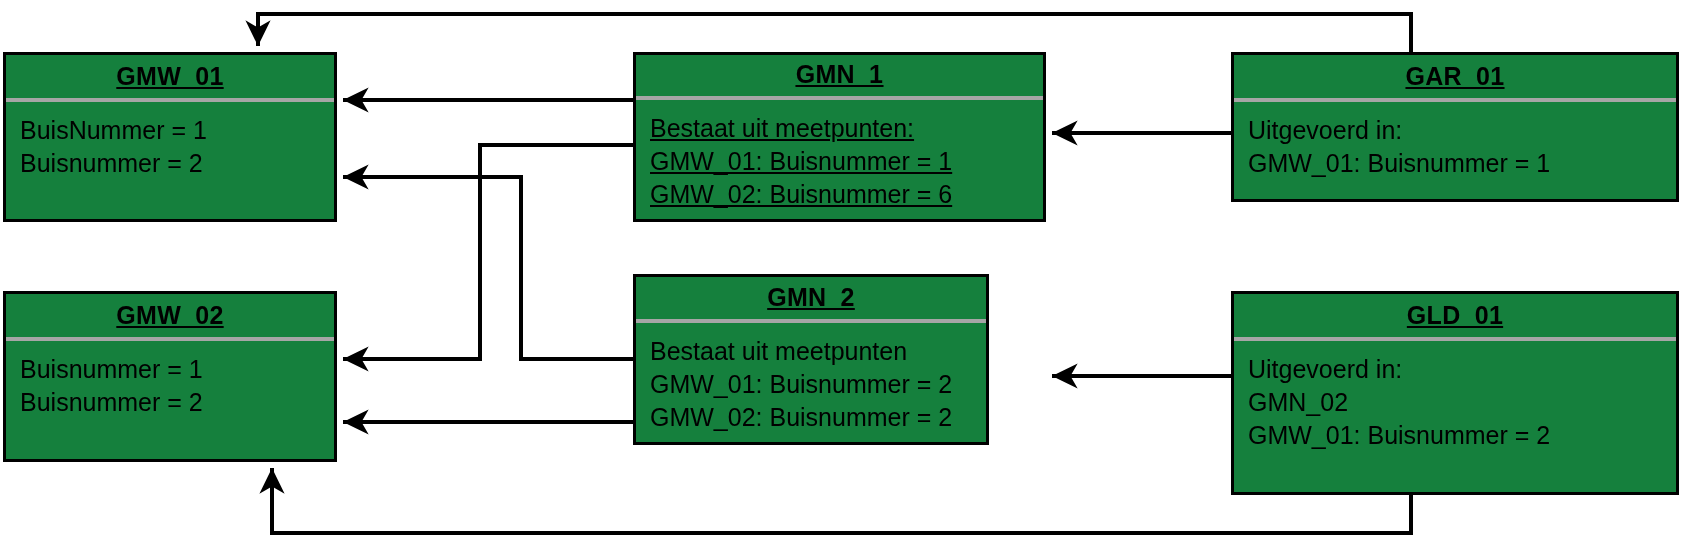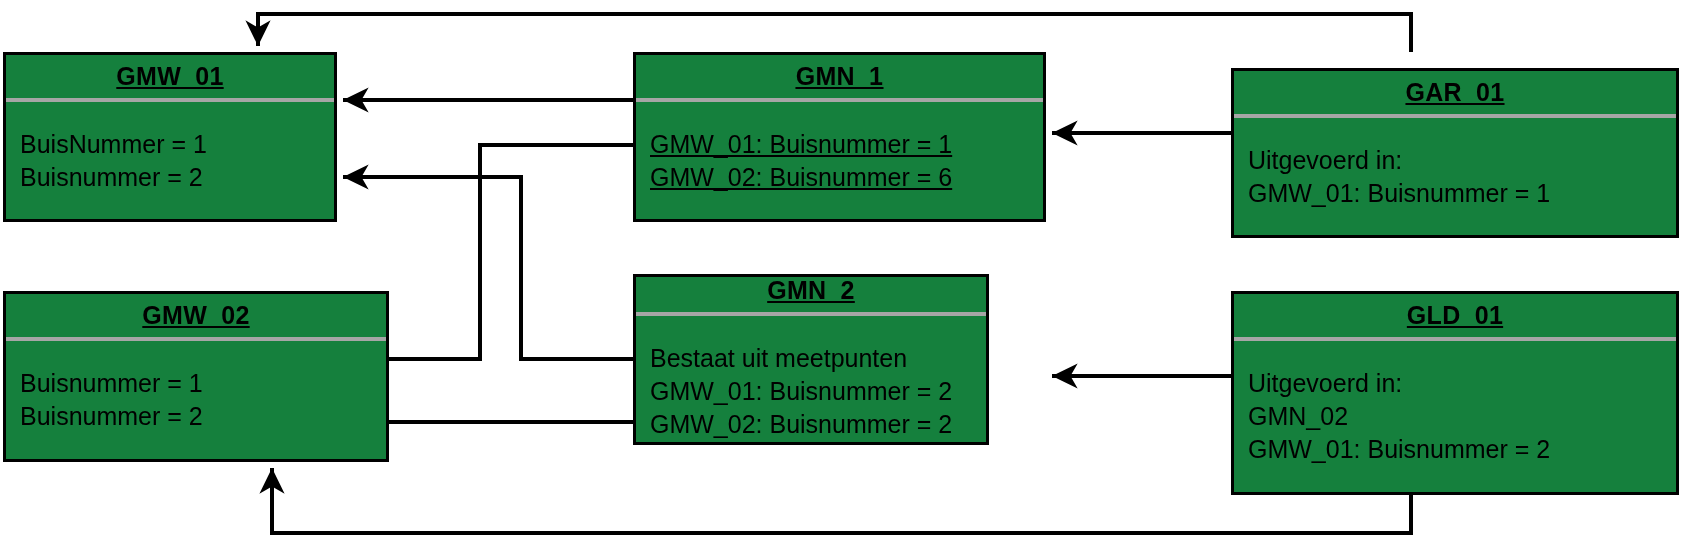--- a/index.html
+++ b/index.html
@@ -50,34 +50,33 @@
     font-weight: bold;
     color: #000000;
     text-decoration: underline;
     letter-spacing: 0.3px;
     line-height: 1;
   }
   .entity-body {
     flex: 1 1 auto;
     padding: 12px 14px 10px 14px;
     box-sizing: border-box;
-    margin-top: 14px;
   }
   .entity-line {
     font-size: 25px;
     color: #000000;
     line-height: 1.32;
     white-space: nowrap;
   }
 
   
   #box-gmw01 { left: 3px;    top: 52px;  width: 334px; height: 170px; }
   #box-gmn1  { left: 633px;  top: 52px;  width: 413px; height: 170px; text-decoration: underline; }
-  #box-gar01 { left: 1231px; top: 68px;  width: 448px; height: 170px; }
-  #box-gmw02 { left: 3px;    top: 291px; width: 386px; height: 171px; }
+  #box-gar01 { left: 1231px; top: 52px;  width: 448px; height: 150px; }
+  #box-gmw02 { left: 3px;    top: 291px; width: 334px; height: 171px; }
   #box-gmn2  { left: 633px;  top: 274px; width: 356px; height: 171px; }
   #box-gld01 { left: 1231px; top: 291px; width: 448px; height: 204px; }
 </style>
 </head>
 <body>
 
 <div id="diagram-canvas">
 
   <svg id="connector-layer" viewBox="0 0 1682 552" width="1682" height="552" xmlns="http://www.w3.org/2000/svg">
     <defs>
@@ -117,20 +116,21 @@
       <div class="entity-line">BuisNummer = 1</div>
       <div class="entity-line">Buisnummer = 2</div>
     </div>
   </div>
 
   <div class="entity-box" id="box-gmn1">
     <div class="entity-header">
       <span class="entity-title">GMN_1</span>
     </div>
     <div class="entity-body">
+      <div class="entity-line">Bestaat uit meetpunten:</div>
       <div class="entity-line">GMW_01: Buisnummer = 1</div>
       <div class="entity-line">GMW_02: Buisnummer = 6</div>
     </div>
   </div>
 
   <div class="entity-box" id="box-gar01">
     <div class="entity-header">
       <span class="entity-title">GAR_01</span>
     </div>
     <div class="entity-body">

